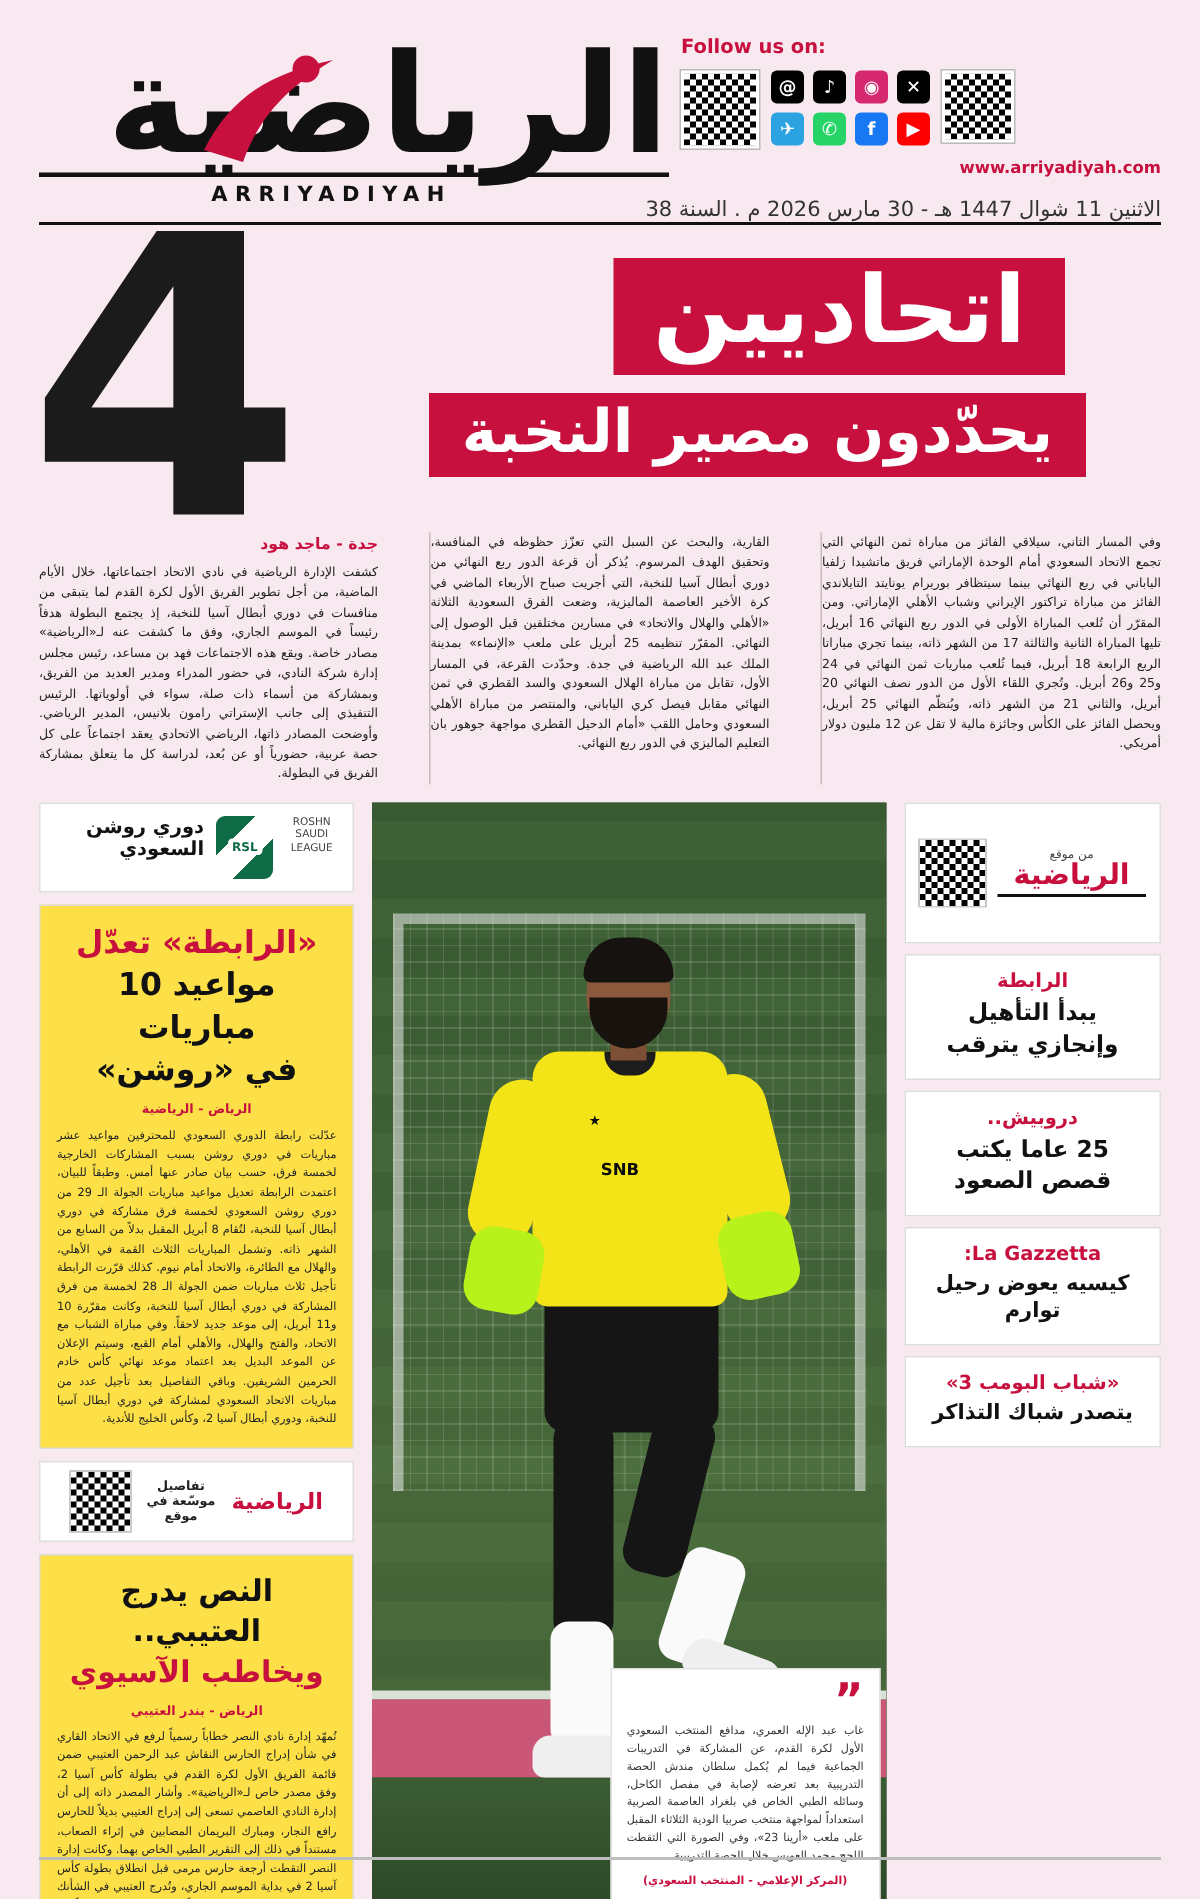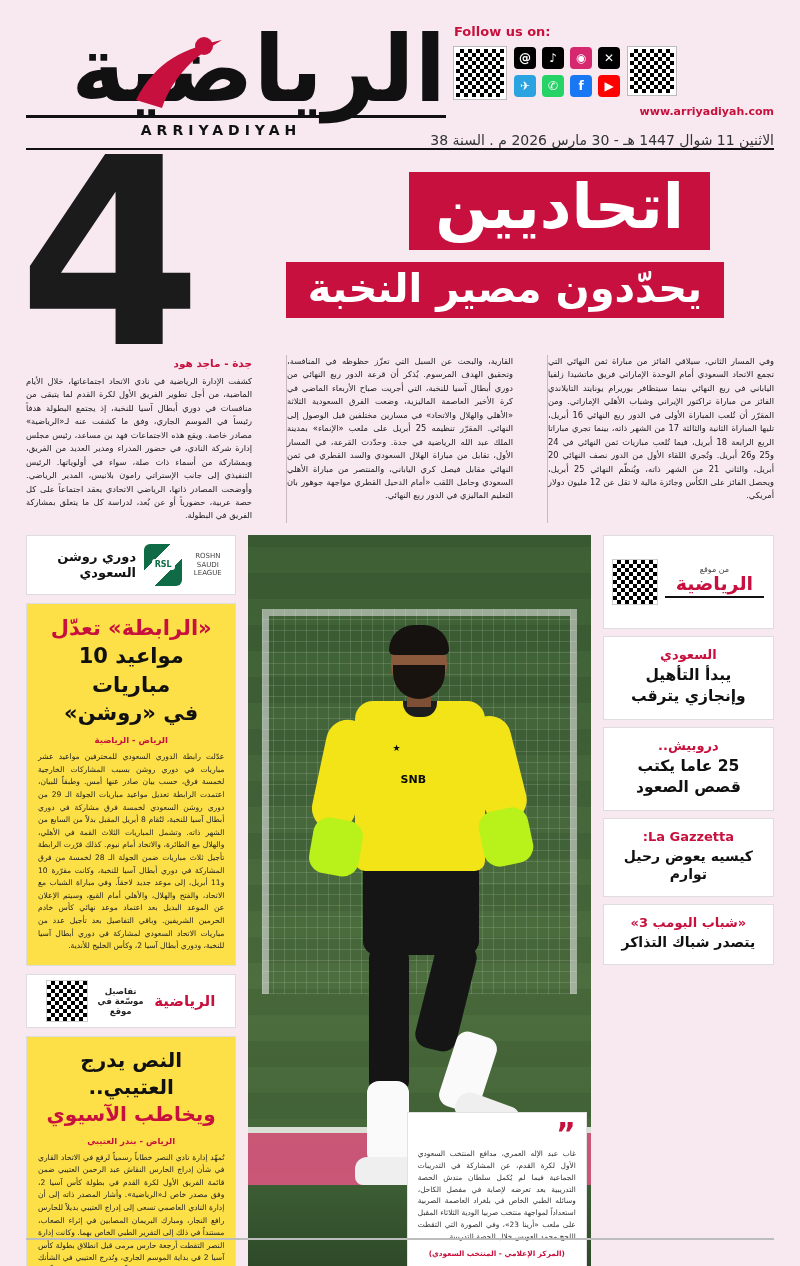--- a/index.html
+++ b/index.html
@@ -189,21 +189,21 @@
     position:absolute; right:4px; bottom:4px; width:180px;
     background:#fff; padding:10px 10px 12px 10px; border:1px solid #e2e2e2;
   }
   .quote-mark { font-size:30px; color:#c8103e; line-height:.7; font-weight:bold; text-align:right; margin-bottom:4px;}
   .quotebox p { font-size:7.4px; line-height:1.6; text-align:justify; margin:0; color:#333;}
   .quote-src { color:#c8103e; font-size:7.4px; text-align:center; margin-top:6px; font-weight:bold;}
 
   
   .rsl-head {
     background:#fff; border:1px solid #ddd; padding:8px 10px;
-    display:flex; flex-direction:row-reverse; align-items:center; gap:8px;
+    display:flex; flex-direction:row-reverse; gap:8px;
   }
   .rsl-text { text-align:right; }
   .rsl-ar { font-size:13px; font-weight:bold; color:#111; line-height:1.2;}
   .rsl-crest { width:54px; height:42px; border-radius:6px;
      background:linear-gradient(135deg,#0f6b46 0 33%, #fff 33% 66%, #0f6b46 66%);
      display:flex;align-items:center;justify-content:center; }
   .rsl-crest span { font-size:8px; font-weight:bold; color:#0f6b46; background:#fff; padding:1px 3px; border-radius:3px;}
   .rsl-left-txt { font-size:7px; color:#444; line-height:1.2; text-align:center;}
 
   .lead-card { background:#fde047; border:1px solid #ddd; padding:10px 11px 12px 11px;}
@@ -287,21 +287,21 @@
       <div class="promo-card">
         <div class="qr"></div>
         <div class="promo-text">
           <div class="promo-from">من موقع</div>
           <div class="promo-logo">الرياضية</div>
           <div class="promo-rule"></div>
         </div>
       </div>
 
       <div class="news-card">
-        <div class="kicker">السعودي</div>
+        <div class="kicker">الرابطة</div>
         <div class="title">يبدأ التأهيل وإنجازي يترقب</div>
       </div>
       <div class="news-card">
         <div class="kicker">دروبيش..</div>
         <div class="title">25 عاما يكتب قصص الصعود</div>
       </div>
       <div class="news-card sm">
         <div class="kicker">La Gazzetta:</div>
         <div class="title">كيسيه يعوض رحيل توارم</div>
       </div>

